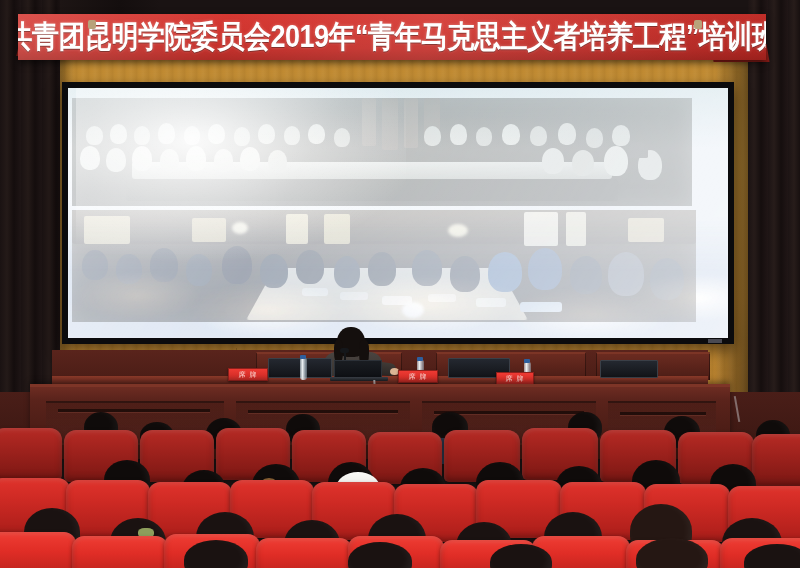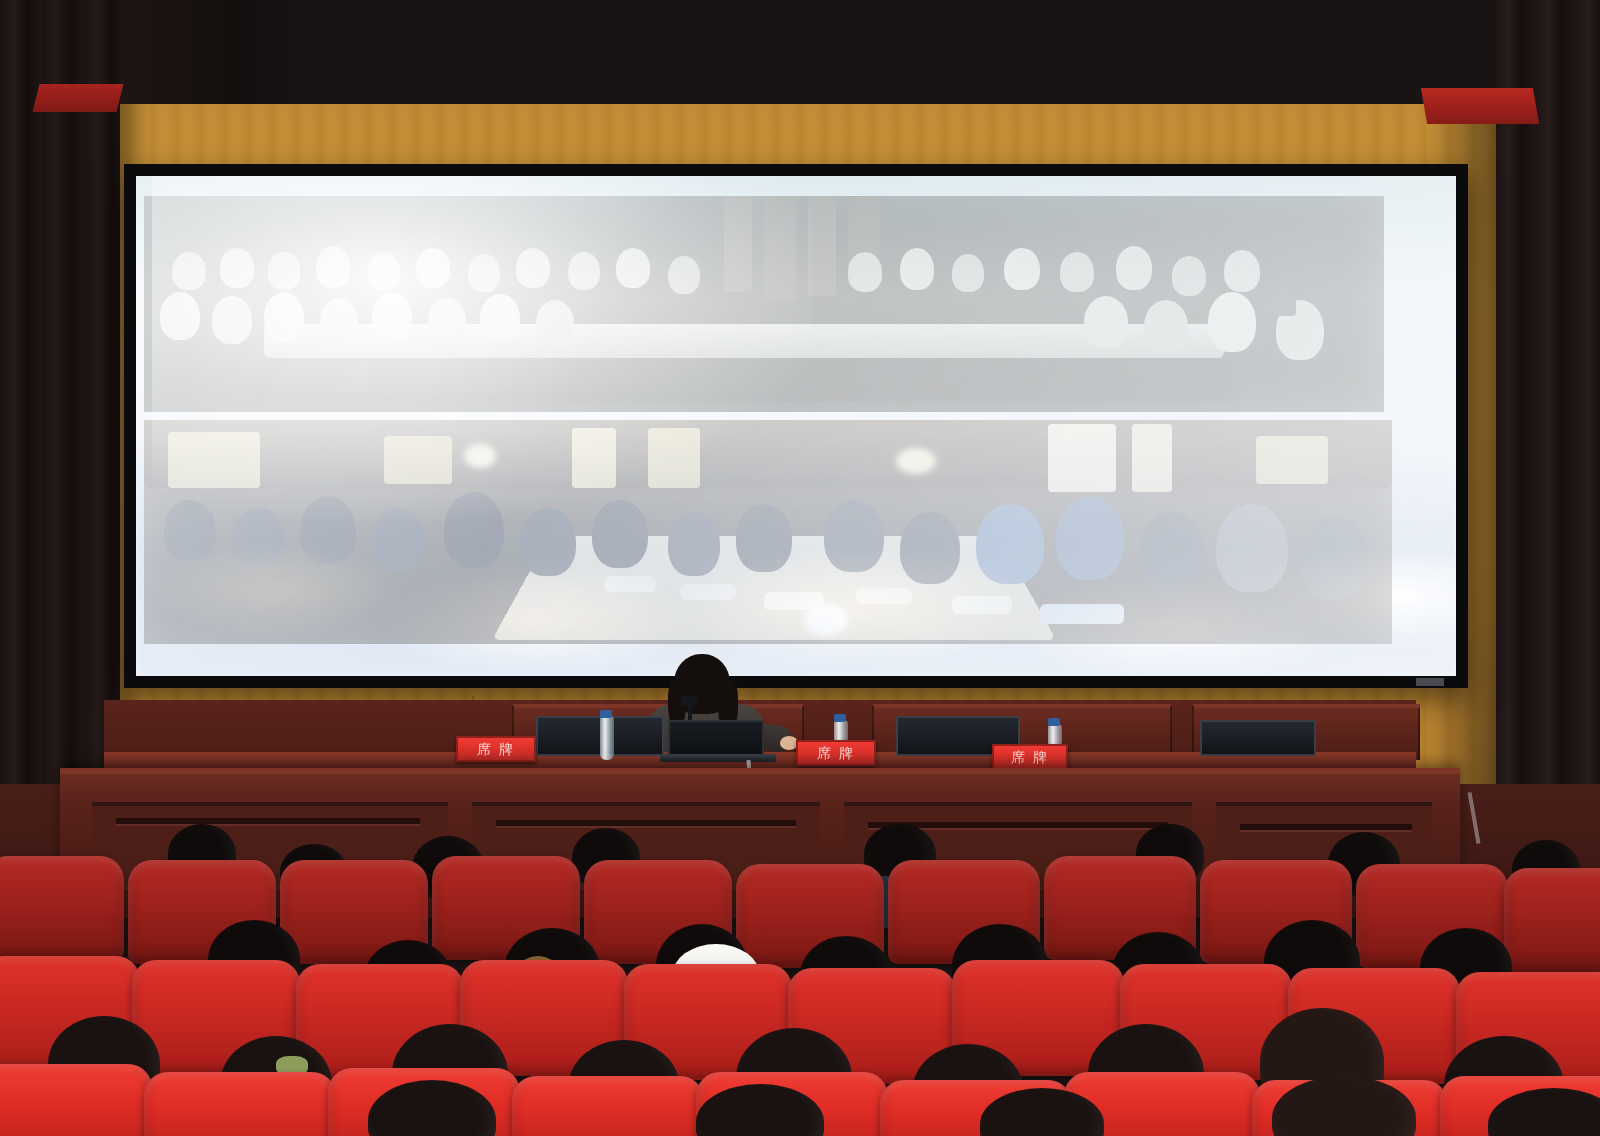--- a/index.html
+++ b/index.html
@@ -438,20 +438,25 @@
   <div class="curtain-right"></div>
 
   <div class="wall-seam" style="left:236px; top:348px; height:44px;"></div>
   <div class="wall-seam" style="left:690px; top:350px; height:44px;"></div>
   <div class="wall-outlet" style="left:604px; top:405px;"></div>
   <div class="wall-outlet" style="left:772px; top:398px;"></div>
   <div class="wall-door" style="left:110px; top:392px; width:82px; height:40px;"></div>
 
   <div class="banner-fold-l"></div>
   <div class="banner-fold-r"></div>
+  <div class="banner">
+    <div class="banner-tie" style="left:70px;"></div>
+    <div class="banner-tie" style="left:676px;"></div>
+    <div class="banner-text">共青团昆明学院委员会2019年“青年马克思主义者培养工程”培训班</div>
+  </div>
 
   <div class="screen-frame">
     <div class="screen-surface">
 
       <div class="slide-sky-tint"></div>
       <div class="slide-clouds"></div>
 
       <div class="slide-photo-top">
 
         <div class="curtain-slide" style="left:290px; top:0; width:14px; height:48px; background:#4b4237;"></div>

